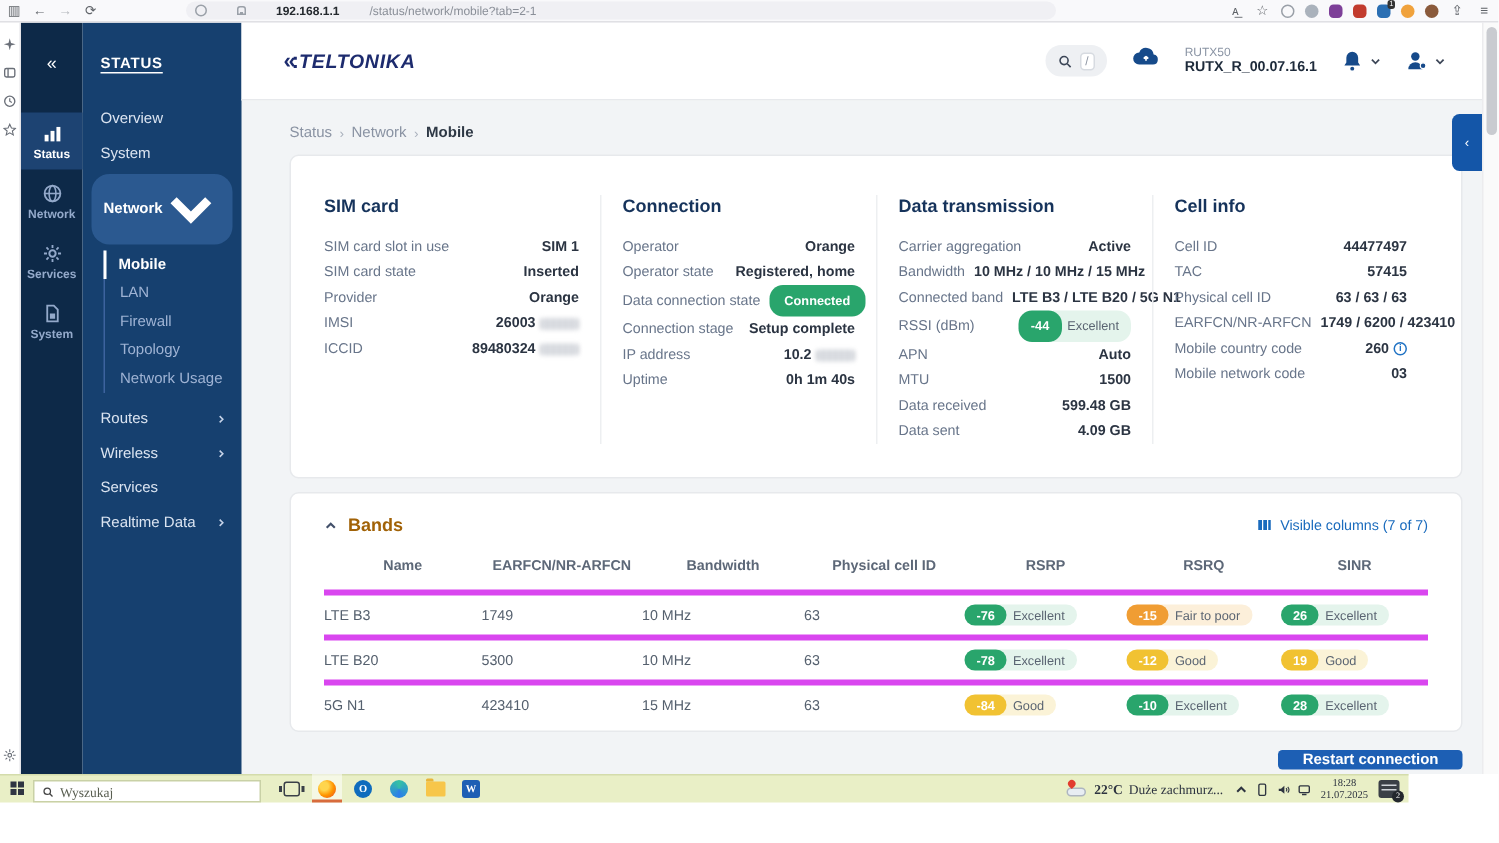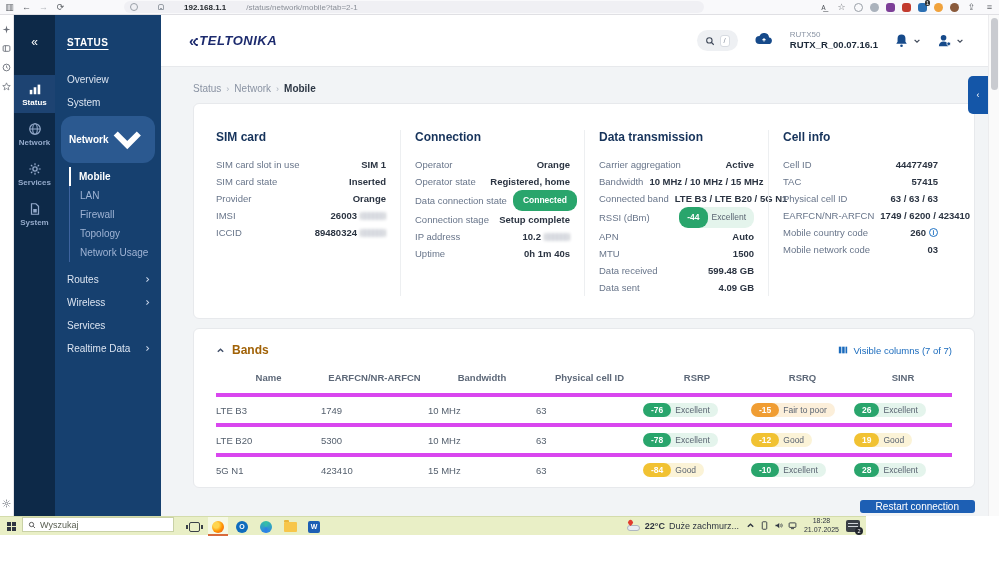--- a/index.html
+++ b/index.html
@@ -92,31 +92,31 @@
   .bands-title { display:flex; align-items:center; gap:7px; font-size:12px; font-weight:bold; color:#a16207; cursor:pointer; }
   .bands-title svg { width:9px; height:9px; color:#42506a; }
   .visible-cols { display:flex; align-items:center; gap:5px; color:#1a6bbd; font-size:9.5px; cursor:pointer; }
   .visible-cols svg { width:10px; height:10px; }
   .btable { width:100%; }
   .btable .trow { display:grid; grid-template-columns:105px 107px 108px 107px 108px 103px 1fr; align-items:center; min-height:30px; border-top:4px solid #d946ef; font-size:9.5px; color:#55606e; }
   .btable .trow.head { border-top:none; color:#5d6878; min-height:32px; }
   .btable .trow.head .hcell { font-weight:bold;text-align:center; }
 
   .restart-row { display:flex; justify-content:flex-end; margin-top:12px; padding-right:0; }
-  .restart-btn { background:#1d5fb4; color:#fff; border:none; border-radius:3px; font-size:10px; font-weight:normal; padding:1px 16px; cursor:pointer; font-family:inherit; }
+  .restart-btn { background:#1d5fb4; color:#fff; border:none; border-radius:3px; font-size:10px; font-weight:bold; padding:1px 16px; cursor:pointer; font-family:inherit; }
 
   
   .side-tab { position:absolute; left:968px; top:76px; width:20px; height:38px; background:#1456a8; border-radius:5px 0 0 5px; z-index:15; color:#fff; display:flex; align-items:center; justify-content:center; font-size:9px; cursor:pointer; }
 
   
   .vscroll { position:absolute; left:988px; top:15px; width:11px; height:501px; background:#fafafa; border-left:1px solid #ececee; z-index:25; }
   .vthumb { position:absolute; left:2px; top:3px; width:7px; height:72px; background:#c9cbd0; border-radius:4px; }
 
   
-  .taskbar { position:absolute; left:0; top:516px; width:866px; height:19px; background:#e9efc6; border-top:1px solid #d4dcab; display:flex; align-items:flex-start; z-index:40; }
+  .taskbar { position:absolute; left:0; top:516px; width:939px; height:19px; background:#e9efc6; border-top:1px solid #d4dcab; display:flex; align-items:flex-end; z-index:40;font-family:Liberation Serif, serif; }
   .win-btn { width:22px; height:19px; display:flex; align-items:center; justify-content:center; cursor:pointer; }
   .win-logo { width:9px; height:9px; display:grid; grid-template-columns:4px 4px; grid-template-rows:4px 4px; gap:1px; }
   .win-logo i { background:#2f3542; }
   .tb-search { width:152px; height:15px; background:#fff; border:1px solid #c9d1a6; display:flex; align-items:center; gap:4px; padding:0 5px; font-size:9px; color:#5a5f52; }
   .tb-search svg { width:8px; height:8px; color:#444; }
   .tb-ic { width:20px; height:19px; display:flex; align-items:center; justify-content:center; cursor:pointer; margin-left:4px; }
   .tb-ic.active-app { background:rgba(255,255,255,.55); box-shadow:inset 0 -2px 0 #d86b3c; }
   .appdot { width:12px; height:12px; border-radius:50%; display:flex; align-items:center; justify-content:center; color:#fff; font-size:7px; font-weight:bold; }
   .firefox { background:radial-gradient(circle at 35% 35%, #ffd54d 0 25%, #ff9500 55%, #e8452c 100%); }
   .outlook { background:#0f6cbd; }

